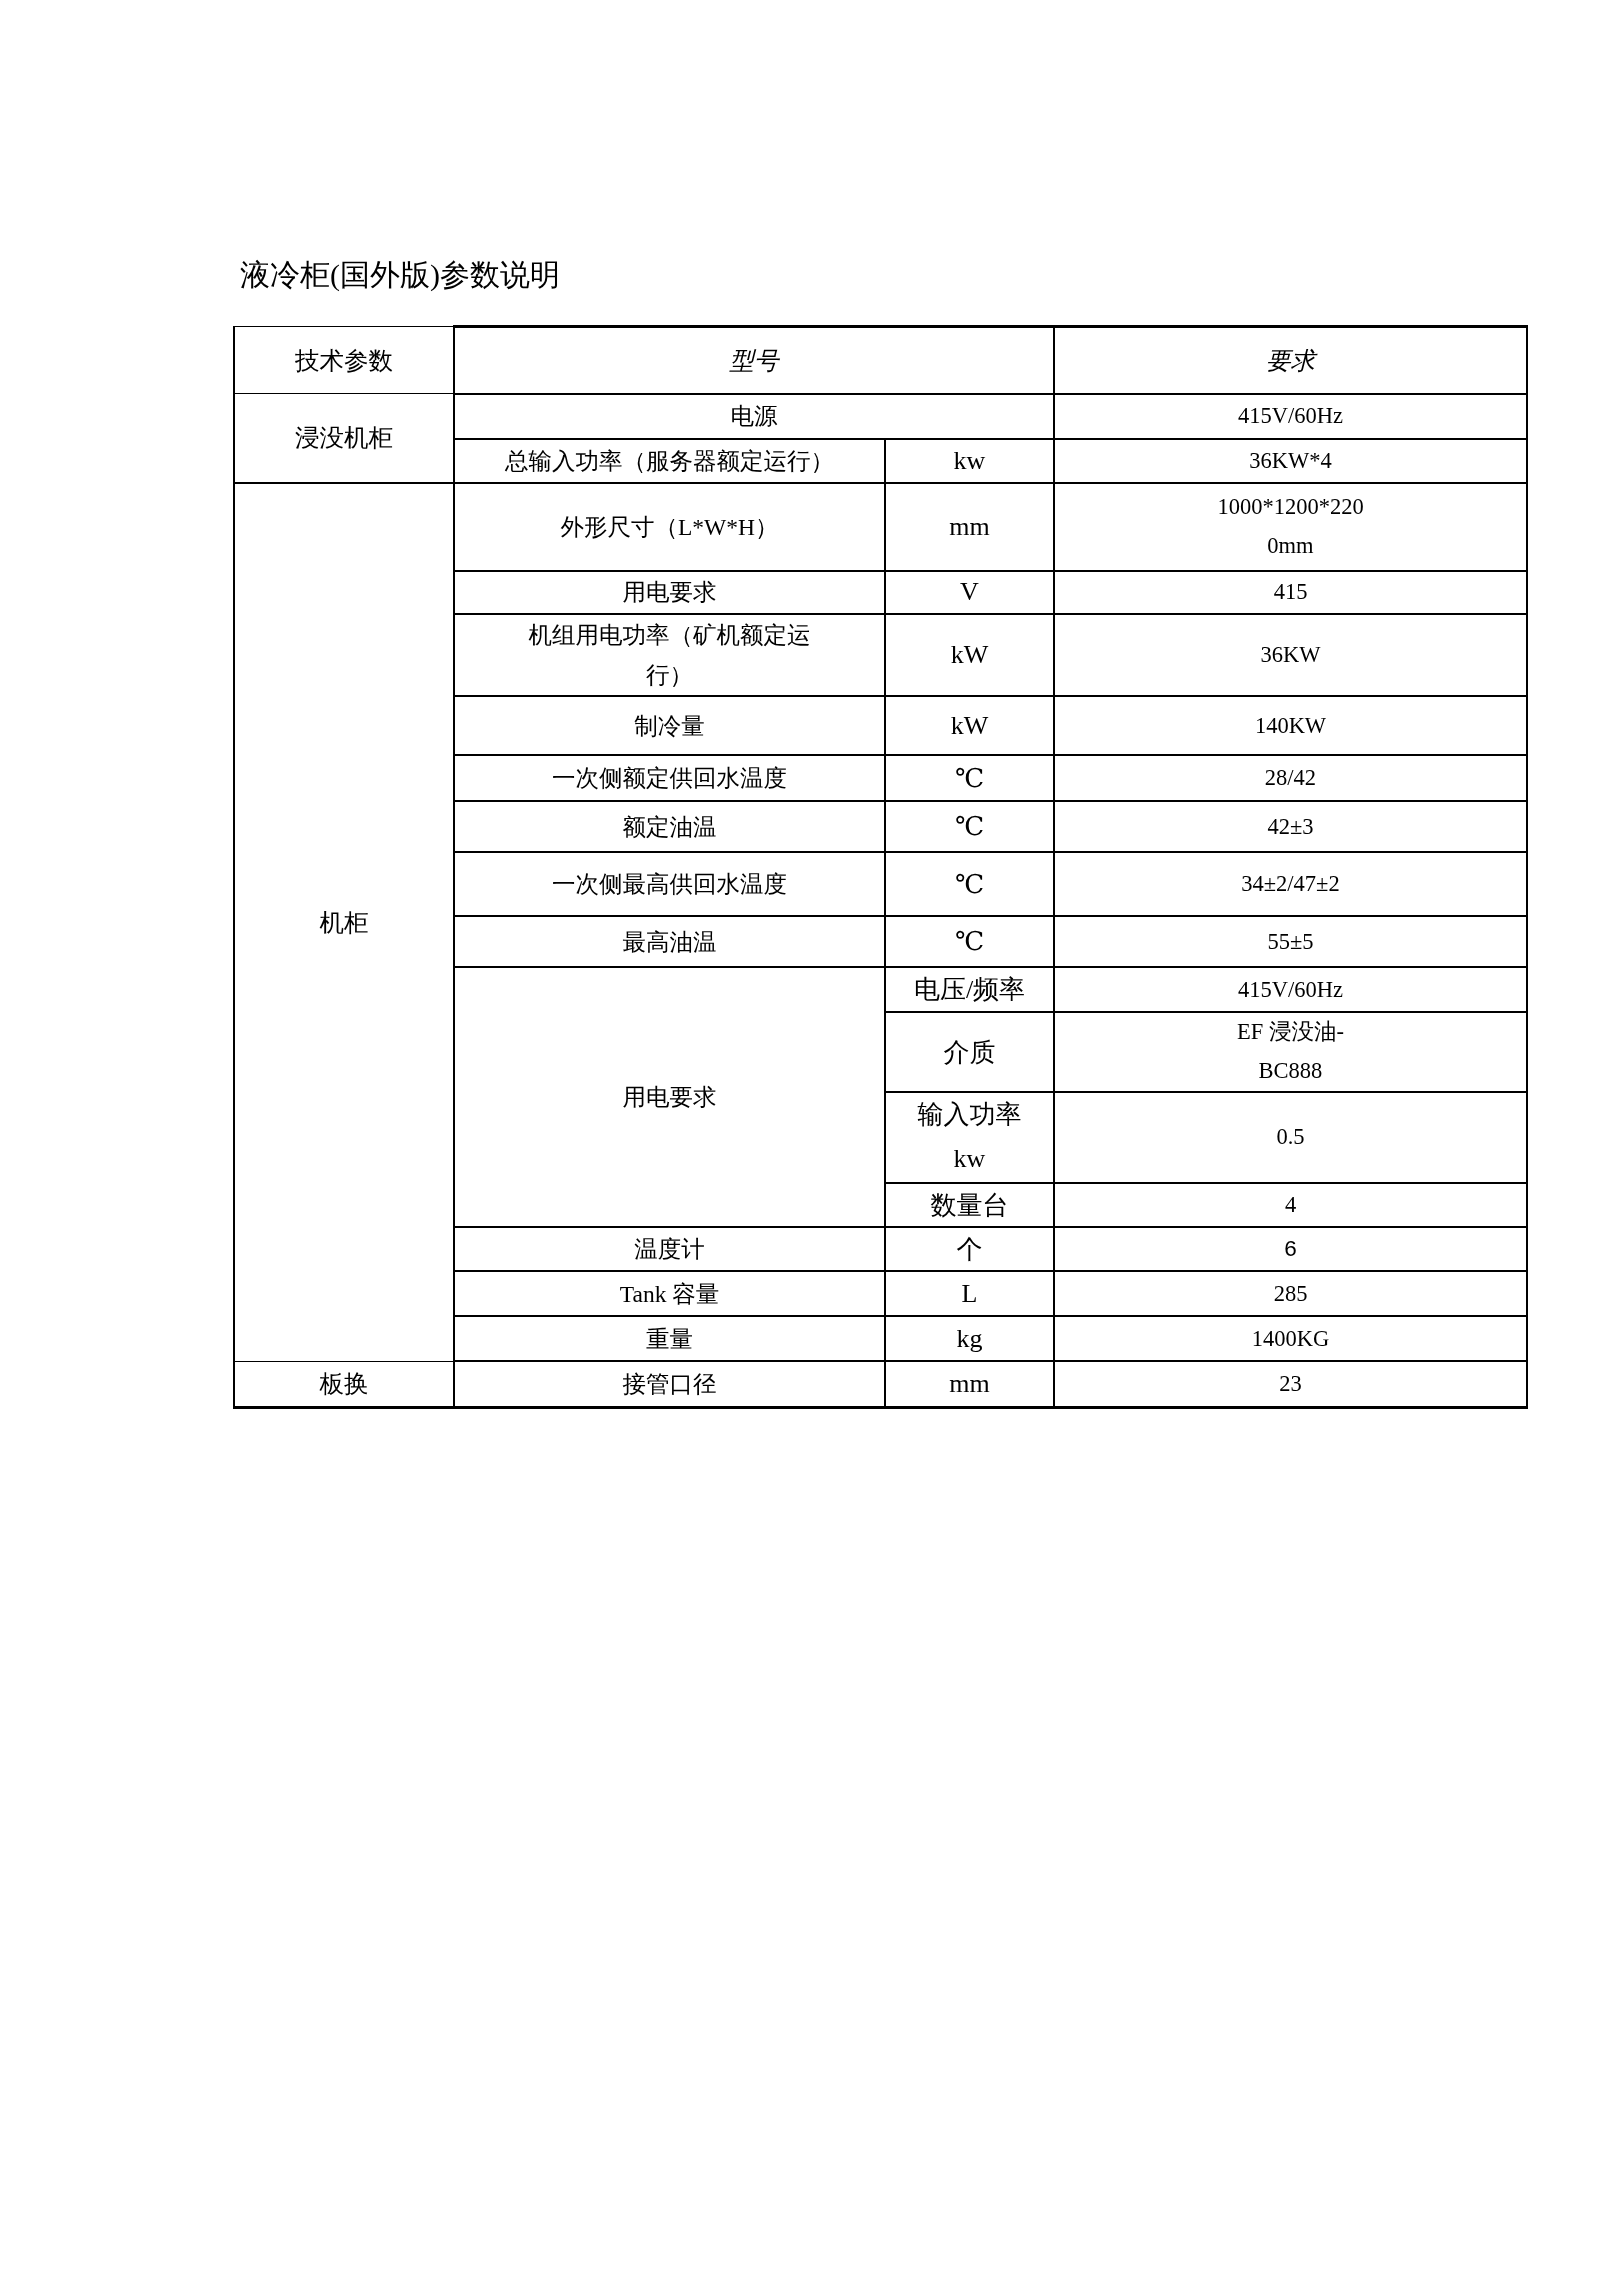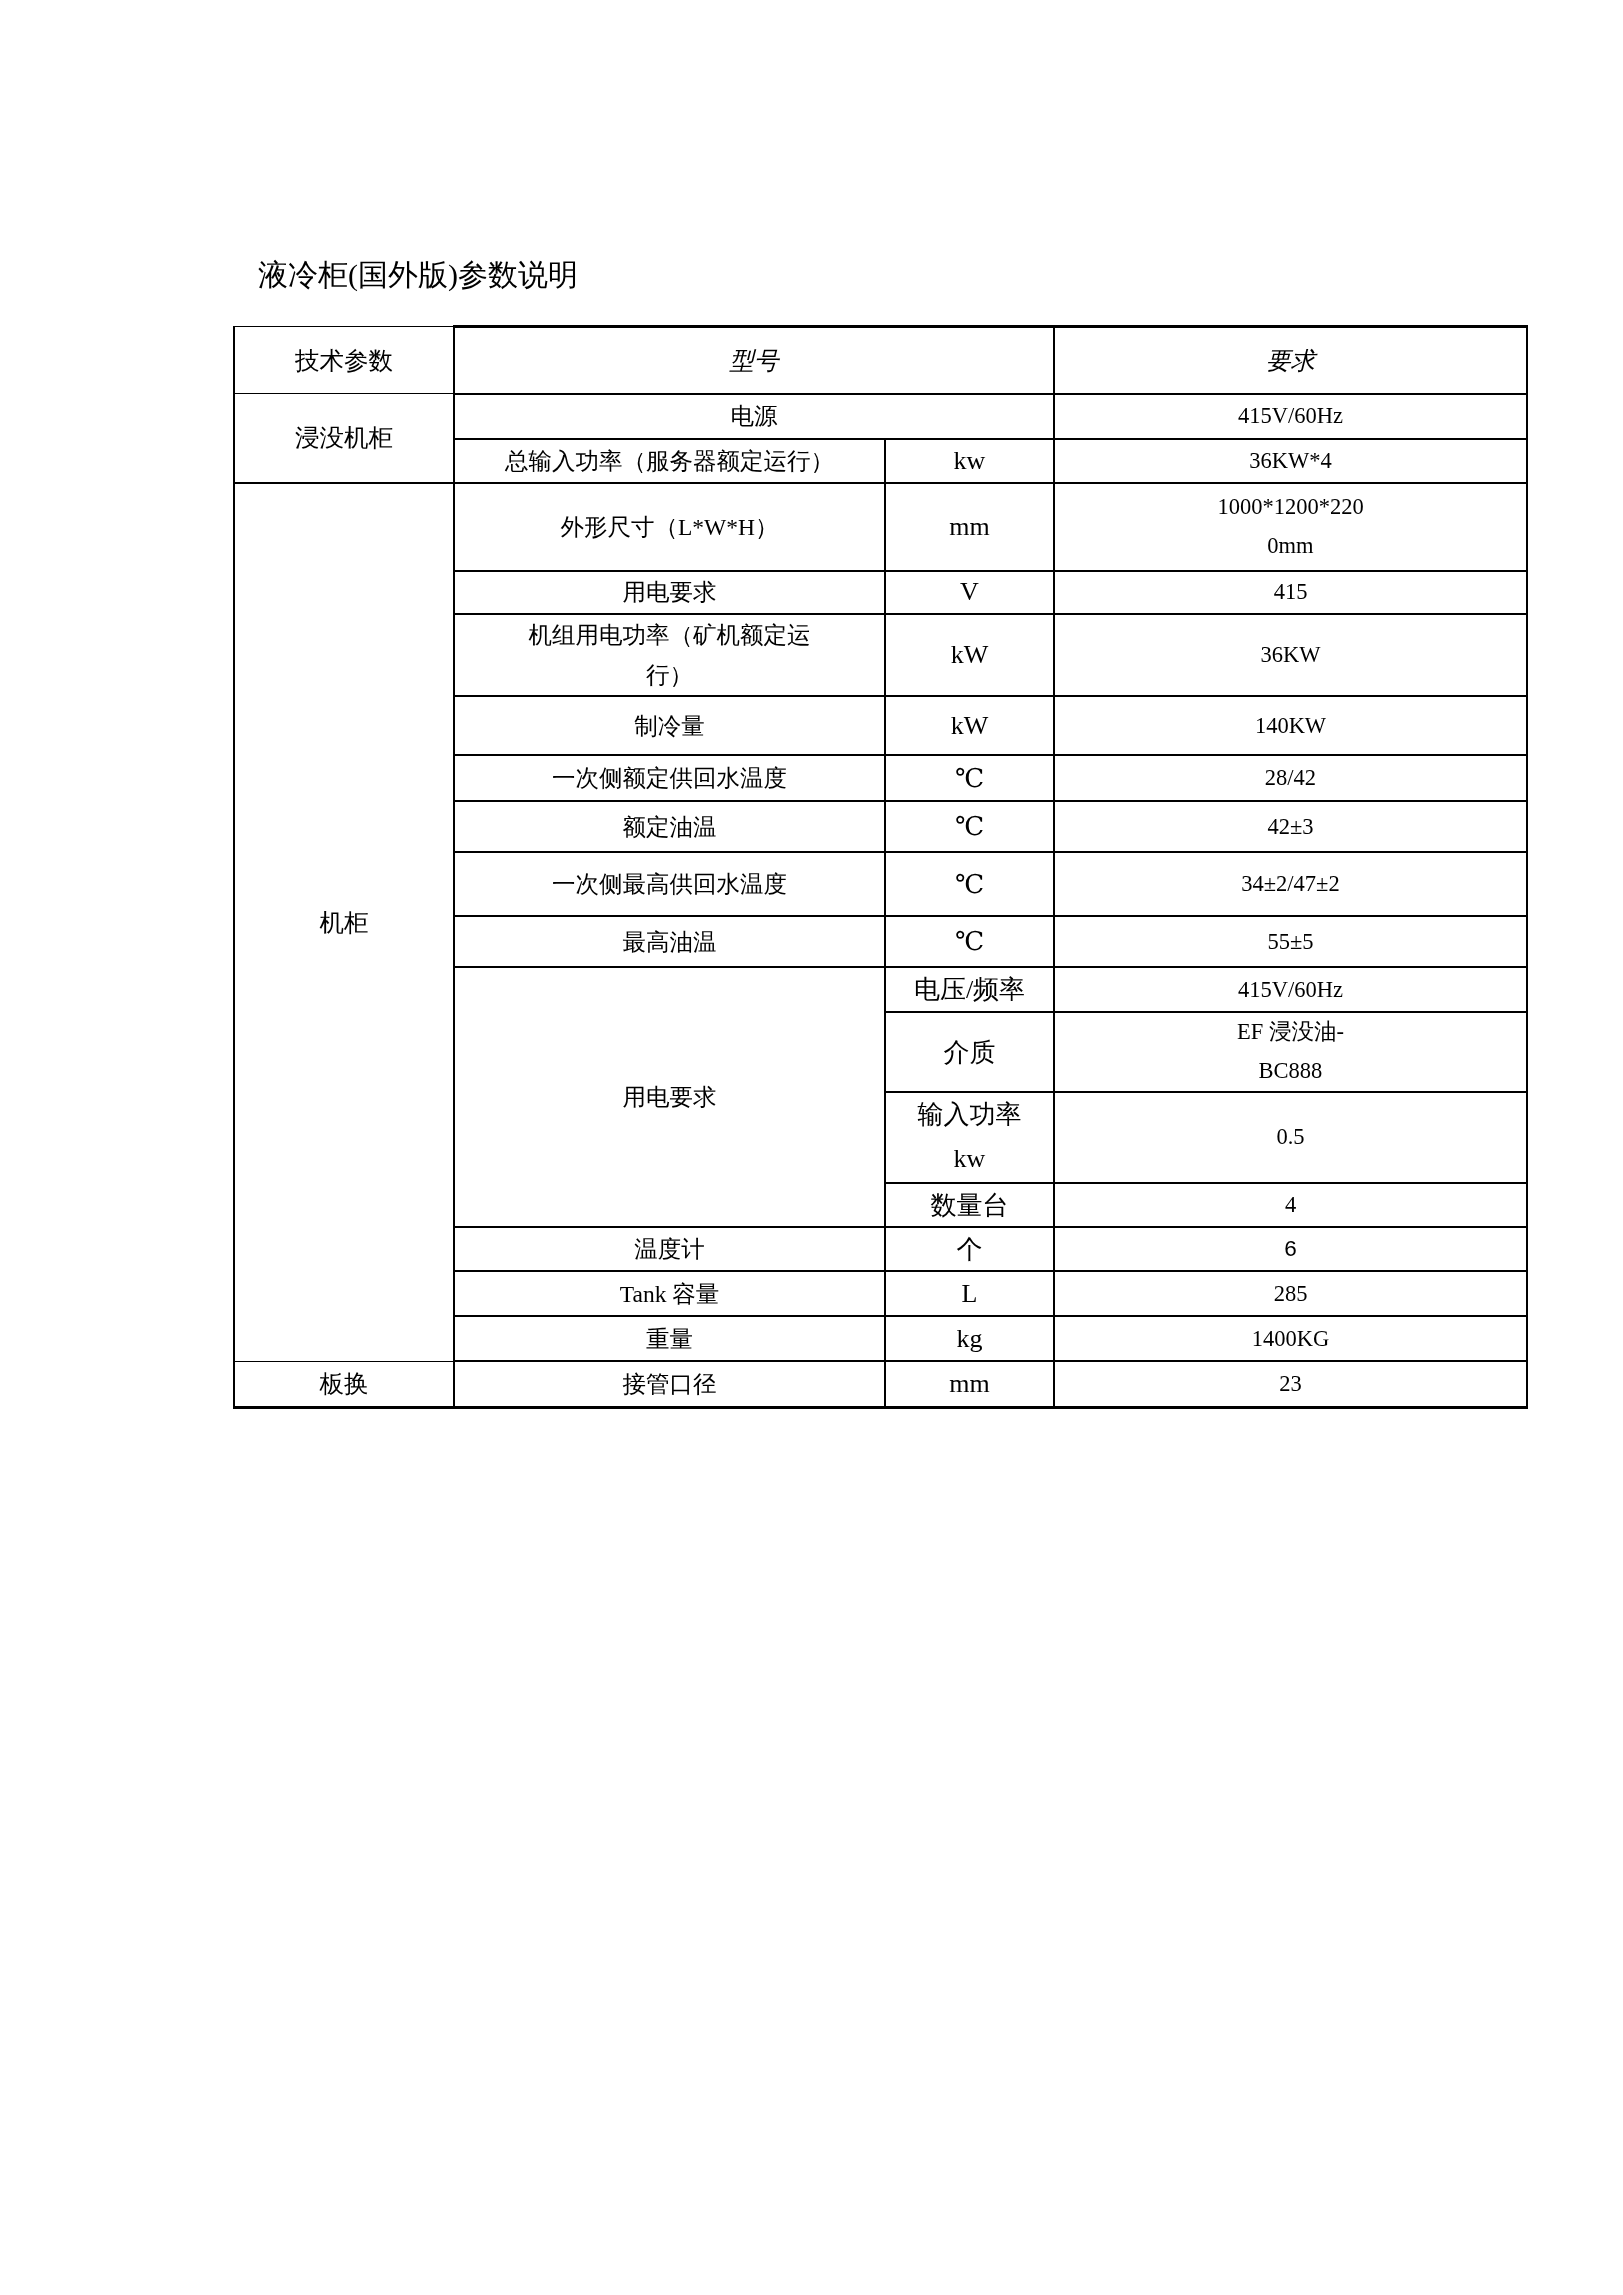--- a/index.html
+++ b/index.html
@@ -14,21 +14,20 @@
     font-family: "Liberation Serif", "DejaVu Serif", serif;
     color: #000000;
   }
   .doc-title {
     position: absolute;
     left: 240px;
     top: 257px;
     font-size: 30px;
     line-height: 1.2;
     white-space: nowrap;
-    margin-left: 18px;
   }
   table.spec {
     position: absolute;
     left: 233px;
     top: 325px;
     width: 1292px;
     border-collapse: collapse;
     table-layout: fixed;
   }
   .spec td, .spec th {

